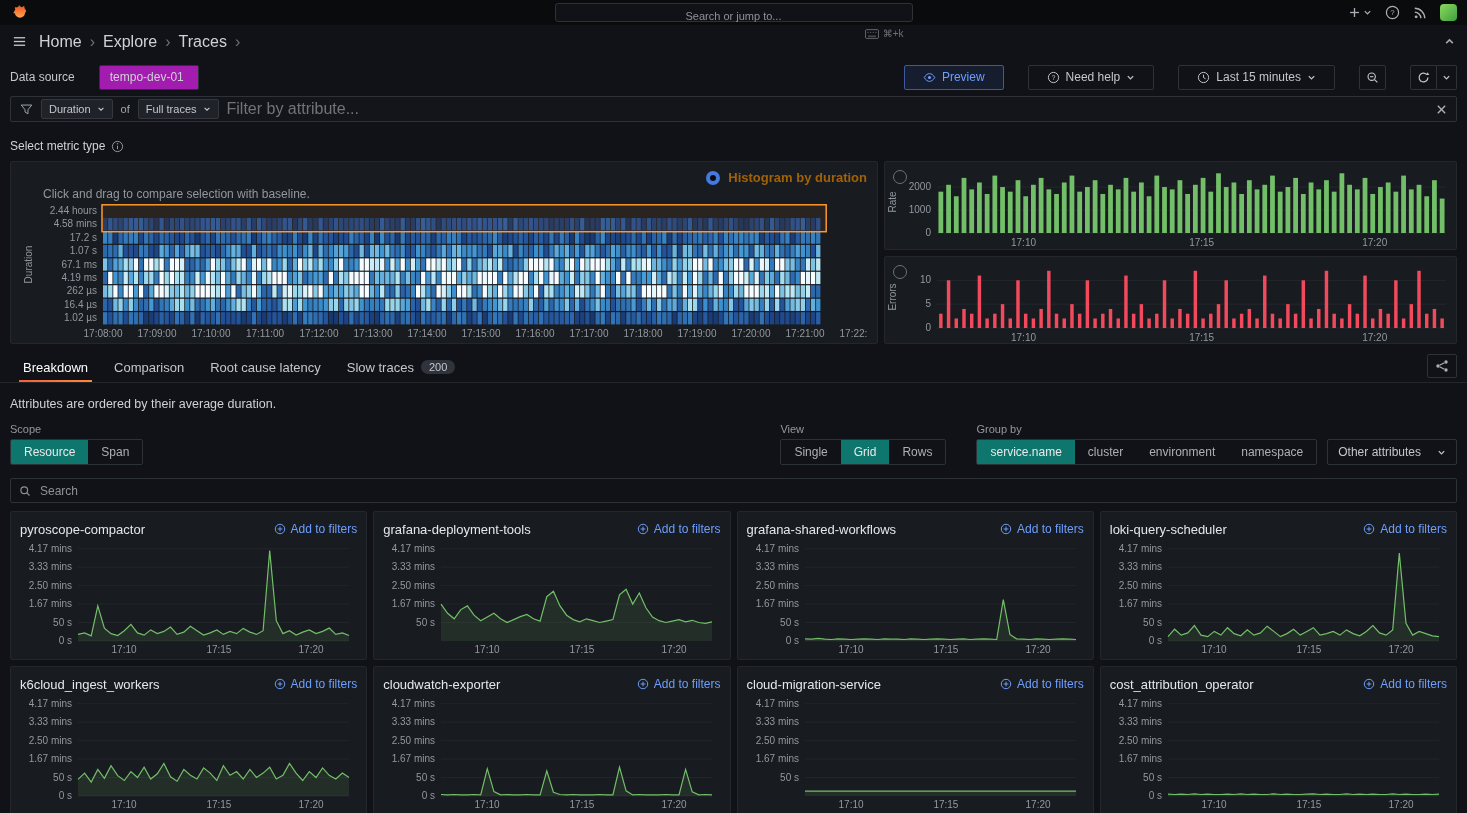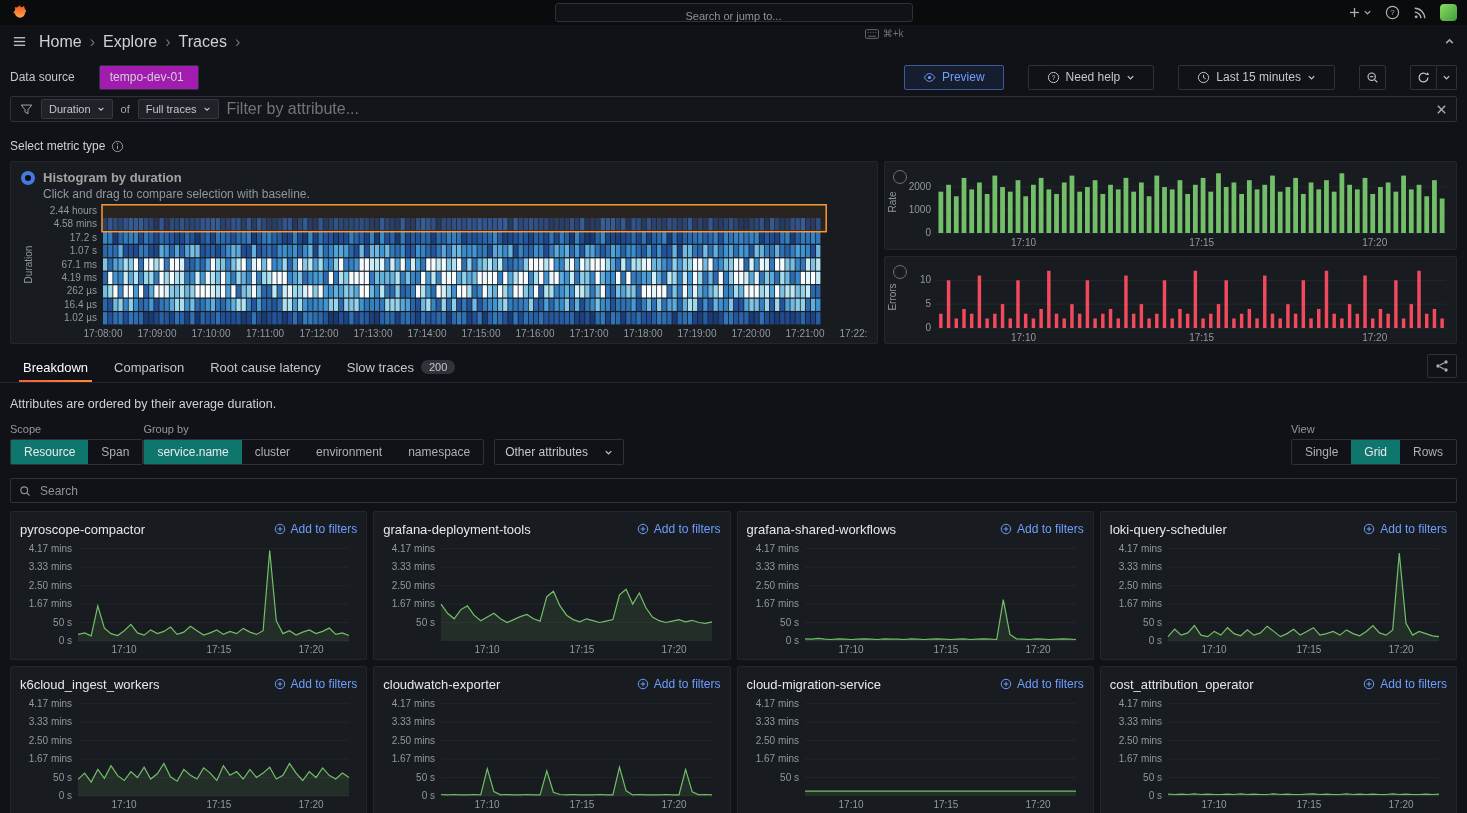--- a/index.html
+++ b/index.html
@@ -51,21 +51,21 @@
     align-items: center; gap: 6px; padding: 0 7px; font-size: 11px; color: #c5c6cc; cursor: pointer; }
   .of-label { font-size: 11px; color: #9fa7b3; }
   .filter-ph { color: #70747a; font-size: 16px; }
   .filter-close { margin-left: auto; color: #aab0b6; cursor: pointer; display: flex; }
 
   
   .metric-row { margin: 17px 10px 8px; display: flex; align-items: center; gap: 6px; font-size: 12px; color: #d0d1d6; }
   .panels-row { margin: 0 10px; display: flex; gap: 6px; height: 183px; }
   .panel { background: #181b1f; border: 1px solid #23262b; border-radius: 2px; position: relative; }
   .hist-panel { flex: 1; padding: 8px 10px 2px; display: flex; flex-direction: column; }
-  .panel-head { display: flex; align-items: center; gap: 8px; font-size: 13px; font-weight: 700; color: #a3a3a3; }
+  .panel-head { display: flex; align-items: center; gap: 8px; font-size: 13px; font-weight: 700; color: #a16207; justify-content: flex-end; }
   .panel-sub { margin: 2px 0 0 22px; font-size: 12px; color: #9298a0; }
   .radio { width: 14px; height: 14px; border-radius: 50%; flex: none; cursor: pointer; }
   .radio.on { border: 4px solid #447ae0; background: #0b0c0e; }
   .radio.off { border: 1px solid #6d7177; background: transparent; }
   .hist-chart { flex: 1; min-height: 0; }
   .right-col { width: 573px; display: flex; flex-direction: column; gap: 6px; }
   .panel.small { flex: 1; }
   .panel.small .radio { position: absolute; top: 8px; left: 8px; z-index: 2; }
   .panel.small .chart-host { position: absolute; inset: 0; }
 
@@ -76,21 +76,21 @@
   .tab.active { color: #ffffff; font-weight: 500; }
   .tab.active::after { content: ""; position: absolute; left: 9px; right: 9px; bottom: 0; height: 2px;
     background: linear-gradient(90deg, #f55f3e, #ff8833); }
   .badge { background: #2f343c; border-radius: 9px; padding: 1px 8px; font-size: 11px; color: #c5c6cc; }
   .share-btn { margin-left: auto; margin-bottom: 4px; width: 30px; height: 24px; border: 1px solid #2c3235;
     border-radius: 2px; background: transparent; color: #aab0b6; display: flex; align-items: center; justify-content: center; cursor: pointer; }
 
   .desc { margin: 14px 10px 0; font-size: 12.5px; color: #d0d1d6; }
 
   
-  .controls-row { margin: 12px 10px 0; display: flex; align-items: flex-end; }
+  .controls-row { margin: 12px 10px 0; display: flex; gap: 30px; align-items: flex-end; }
   .ctrl-label { font-size: 11px; color: #9298a0; margin-bottom: 4px; }
   .seg { display: inline-flex; border: 1px solid #2c3235; border-radius: 2px; overflow: hidden; background: #111217; height: 26px; }
   .seg-btn { border: none; background: transparent; color: #aab0b6; font-size: 12px; padding: 0 13px; cursor: pointer; font-family: inherit; }
   .seg-btn.active { background: #0f766e; color: #e8e9ec; }
   .gb-row { display: flex; gap: 10px; align-items: center; }
   .dropdown { height: 26px; min-width: 128px; border: 1px solid #2c3235; border-radius: 2px; display: inline-flex;
     align-items: center; justify-content: space-between; gap: 16px; padding: 0 10px; font-size: 12px; color: #c5c6cc;
     cursor: pointer; background: #111217; }
   .ctrl.right { margin-left: auto; }
 
@@ -1644,44 +1644,44 @@
   <p class="desc">Attributes are ordered by their average duration.</p>
 
   <div class="controls-row">
     <div class="ctrl">
       <div class="ctrl-label">Scope</div>
       <div class="seg">
           <button class="seg-btn active">Resource</button>
           <button class="seg-btn">Span</button>
         </div>
     </div>
+    <div class="ctrl right">
+      <div class="ctrl-label">View</div>
+      <div class="seg">
+          <button class="seg-btn">Single</button>
+          <button class="seg-btn active">Grid</button>
+          <button class="seg-btn">Rows</button>
+        </div>
+    </div>
     <div class="ctrl">
       <div class="ctrl-label">Group by</div>
       <div class="gb-row">
         <div class="seg">
             <button class="seg-btn active">service.name</button>
             <button class="seg-btn">cluster</button>
             <button class="seg-btn">environment</button>
             <button class="seg-btn">namespace</button>
           </div>
         <div class="dropdown">
           <span>Other attributes</span>
           <svg width="9" height="9" viewBox="0 0 10 10">
             <path d="M2 3.5 L5 6.5 L8 3.5" fill="none" stroke="currentColor" stroke-width="1.4"></path>
           </svg>
         </div>
       </div>
-    </div>
-    <div class="ctrl right">
-      <div class="ctrl-label">View</div>
-      <div class="seg">
-          <button class="seg-btn">Single</button>
-          <button class="seg-btn active">Grid</button>
-          <button class="seg-btn">Rows</button>
-        </div>
     </div>
   </div>
 
   <div class="search-row">
     <svg width="12" height="12" viewBox="0 0 16 16">
       <circle cx="7" cy="7" r="4.5" fill="none" stroke="currentColor" stroke-width="1.5"></circle>
       <line x1="10.5" y1="10.5" x2="14" y2="14" stroke="currentColor" stroke-width="1.5"></line>
     </svg>
     <input type="text" placeholder="Search" style="">
   </div>

